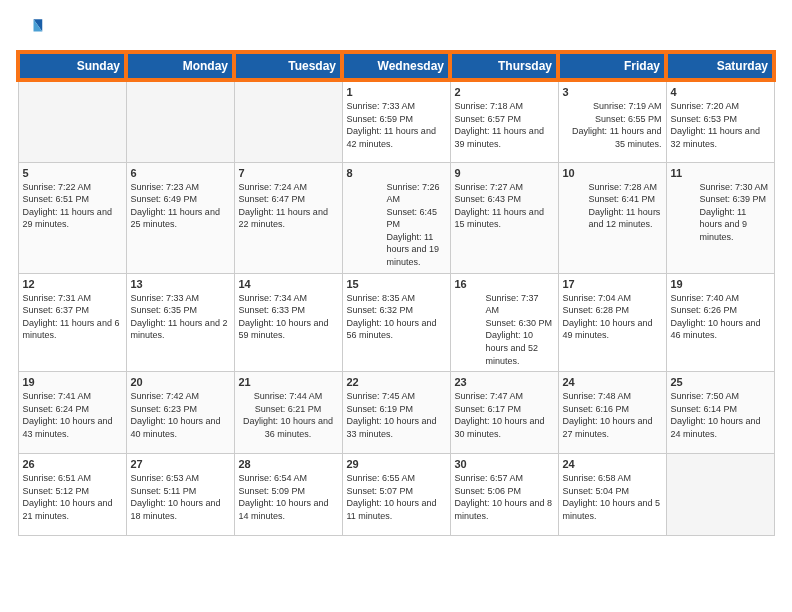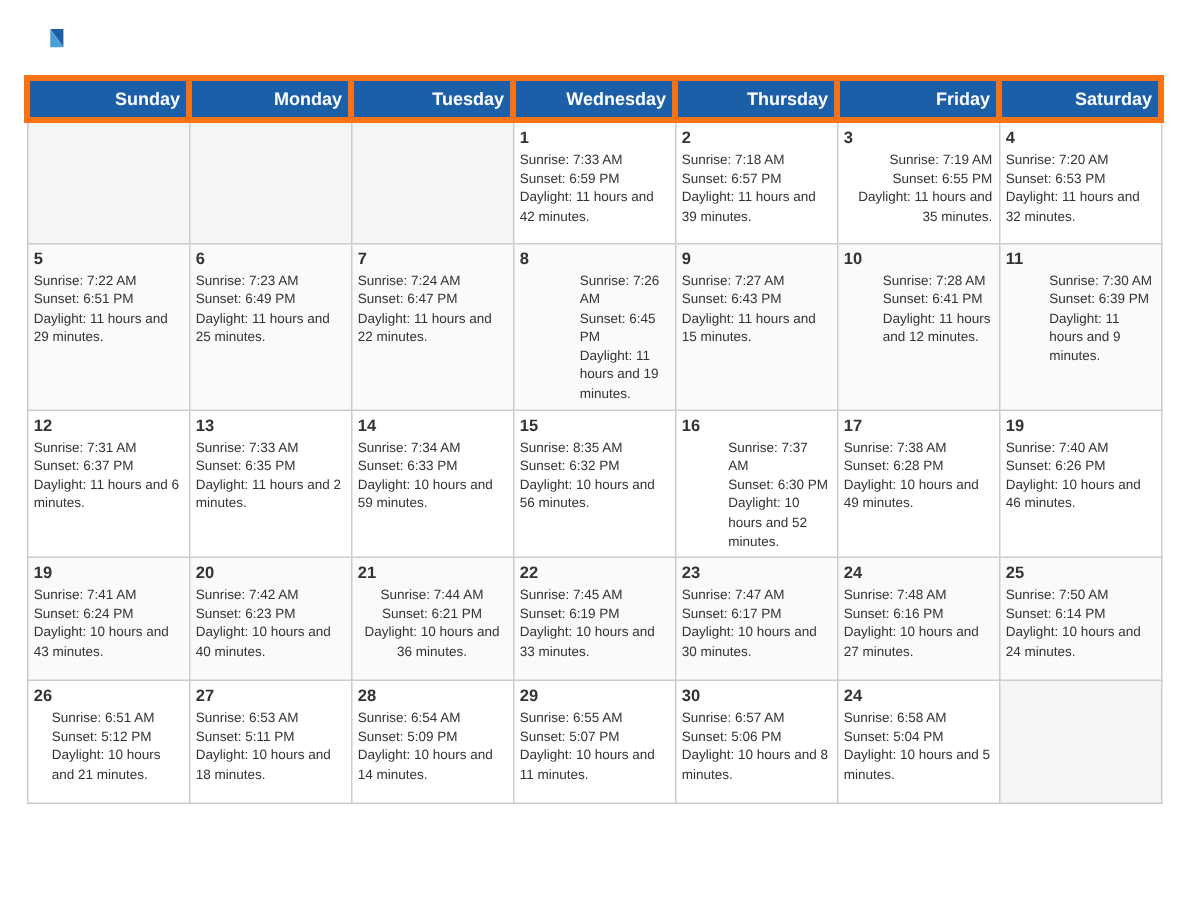--- a/index.html
+++ b/index.html
@@ -230,21 +230,21 @@
 Daylight: 10 hours and 56 minutes.</div>
           </td>
           <td>
             <span class="day-num">16</span>
             <div class="day-info" style="white-space: pre-line; margin-left: 31px;">Sunrise: 7:37 AM
 Sunset: 6:30 PM
 Daylight: 10 hours and 52 minutes.</div>
           </td>
           <td>
             <span class="day-num">17</span>
-            <div class="day-info" style="white-space: pre-line;">Sunrise: 7:38 AM
+            <div class="day-info" style="white-space: pre-line;">Sunrise: 7:04 AM
 Sunset: 6:28 PM
 Daylight: 10 hours and 49 minutes.</div>
           </td>
           <td>
             <span class="day-num">19</span>
             <div class="day-info" style="white-space: pre-line;">Sunrise: 7:40 AM
 Sunset: 6:26 PM
 Daylight: 10 hours and 46 minutes.</div>
           </td>
         </tr>
@@ -288,21 +288,21 @@
           <td>
             <span class="day-num">25</span>
             <div class="day-info" style="white-space: pre-line;">Sunrise: 7:50 AM
 Sunset: 6:14 PM
 Daylight: 10 hours and 24 minutes.</div>
           </td>
         </tr>
         <tr>
           <td>
             <span class="day-num">26</span>
-            <div class="day-info" style="white-space: pre-line; margin-left: 12px;">Sunrise: 6:51 AM
+            <div class="day-info" style="white-space: pre-line;">Sunrise: 6:51 AM
 Sunset: 5:12 PM
 Daylight: 10 hours and 21 minutes.</div>
           </td>
           <td>
             <span class="day-num">27</span>
             <div class="day-info" style="white-space: pre-line;">Sunrise: 6:53 AM
 Sunset: 5:11 PM
 Daylight: 10 hours and 18 minutes.</div>
           </td>
           <td>

